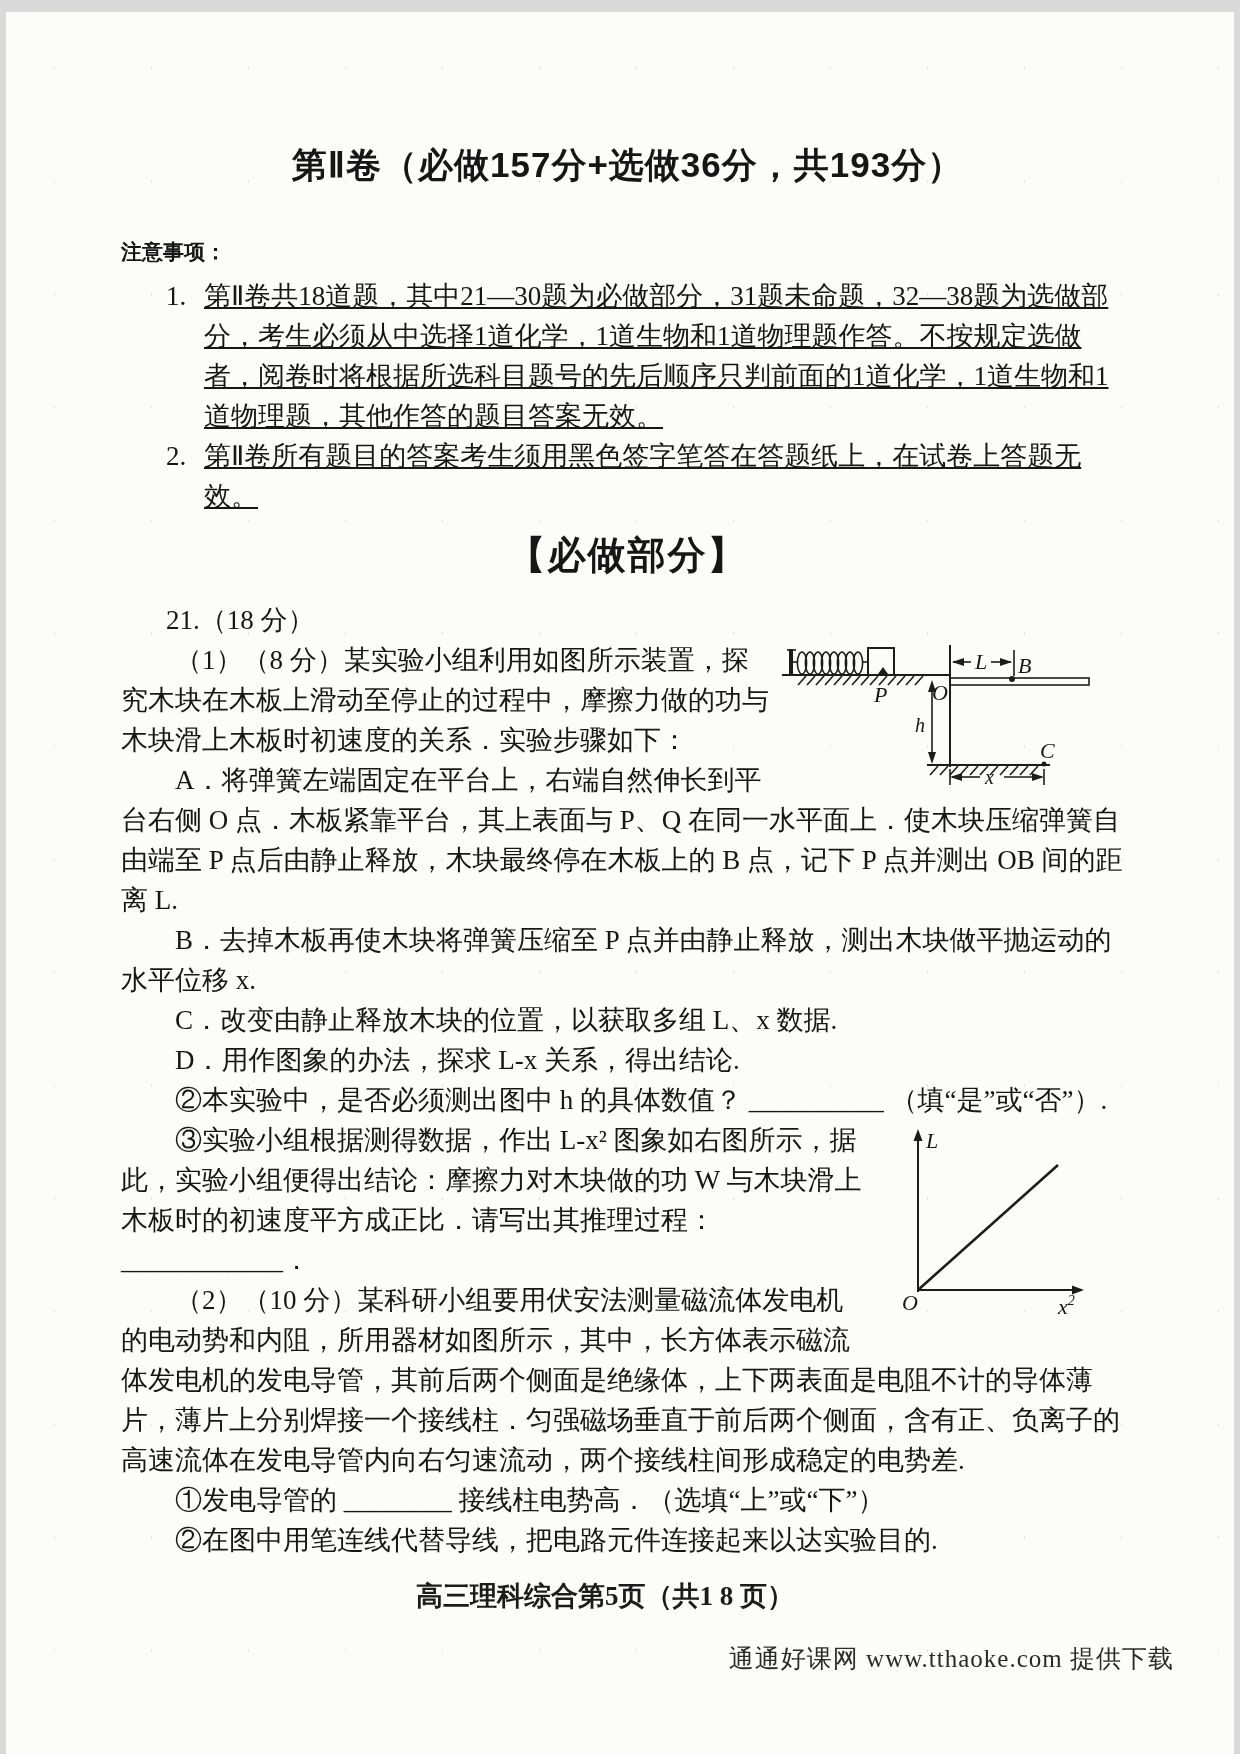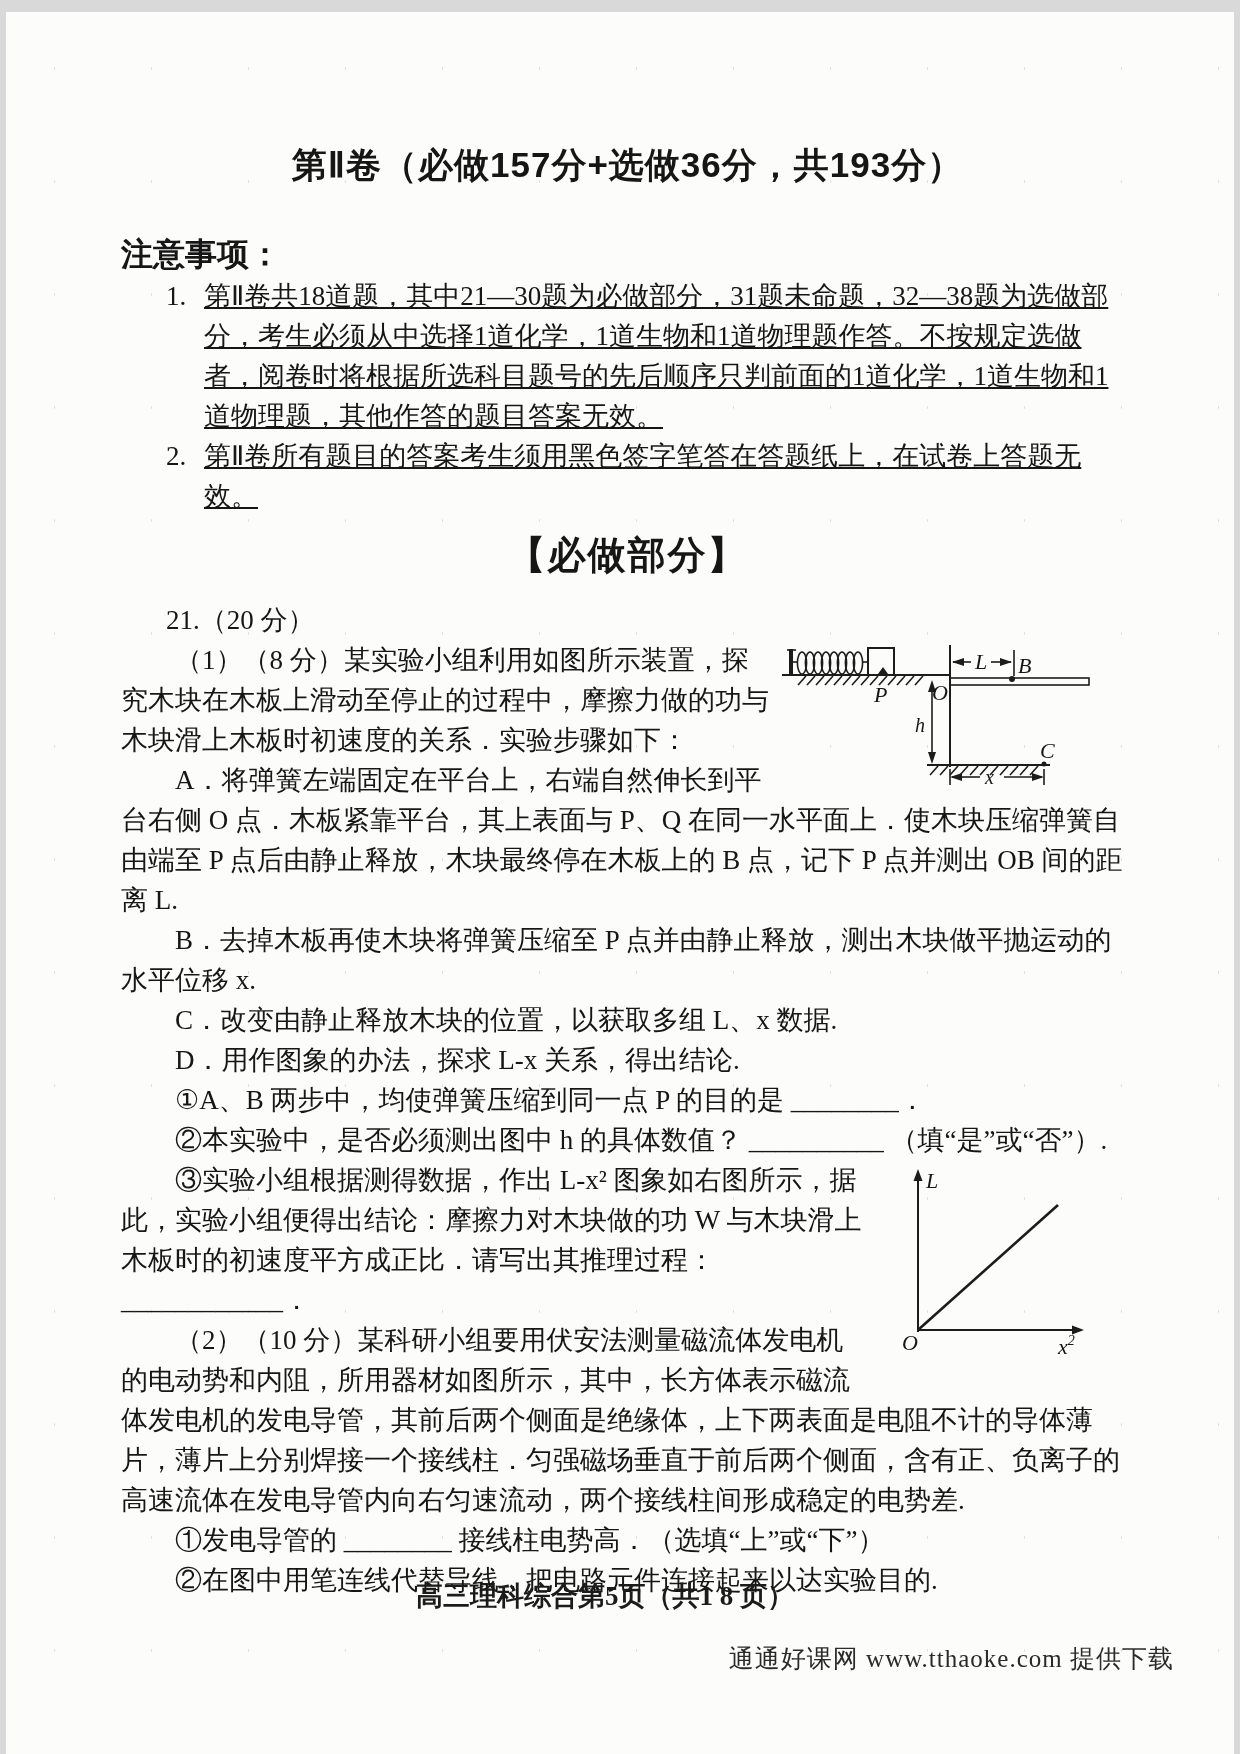--- a/index.html
+++ b/index.html
@@ -17,22 +17,22 @@
     overflow:hidden;
   }
   p { margin:0; font-size:27px; line-height:40px; }
   .indent { text-indent:2em; }
   .title {
     font-family:"Liberation Sans", sans-serif;
     text-align:center; font-size:35px; font-weight:700;
     margin:0 0 42px 0; line-height:50px; letter-spacing:1px;
   }
   .notice-head {
-    font-family:Liberation Serif, serif;
-    font-size:32px; font-weight:700; line-height:44px;
+    font-family:Liberation Mono, monospace;
+    font-size:21px; font-weight:700; line-height:44px;
   }
   .notice-item { display:flex; padding-left:45px; }
   .notice-item .num { flex:none; width:38px; font-size:27px; line-height:40px; }
   .notice-item .txt { flex:1; font-size:27px; line-height:40px;text-decoration:underline; }
   .section-head {
     font-family:"Liberation Sans", sans-serif;
     text-align:center; font-size:38px; font-weight:700;
     margin:14px 0 20px 0; line-height:50px; letter-spacing:2px;
   }
   .qnum { padding-left:45px; }
@@ -68,21 +68,21 @@
     <span class="num">1.</span>
     <span class="txt">第Ⅱ卷共18道题，其中21—30题为必做部分，31题未命题，32—38题为选做部分，考生必须从中选择1道化学，1道生物和1道物理题作答。不按规定选做者，阅卷时将根据所选科目题号的先后顺序只判前面的1道化学，1道生物和1道物理题，其他作答的题目答案无效。</span>
   </div>
   <div class="notice-item">
     <span class="num">2.</span>
     <span class="txt">第Ⅱ卷所有题目的答案考生须用黑色签字笔答在答题纸上，在试卷上答题无效。</span>
   </div>
 
   <h2 class="section-head">【必做部分】</h2>
 
-  <p class="qnum">21.（20 分）</p>
+  <p class="qnum">21.（18 分）</p>
 
   <p class="indent">
     <svg class="fig1" viewBox="0 0 352 150" xmlns="http://www.w3.org/2000/svg">
 
       <line class="stroke" x1="0" y1="33" x2="168" y2="33"></line>
 
       <line class="thick" x1="9" y1="7" x2="9" y2="33"></line>
       <line class="thin" x1="5" y1="8" x2="14" y2="8"></line>
 
       <g class="thin">
@@ -172,21 +172,20 @@
       </g>
     </svg>
     <span>（1）（8 分）某实验小组利用如图所示装置，探究木块在木板上滑动至停止的过程中，摩擦力做的功与木块滑上木板时初速度的关系．实验步骤如下：</span>
   </p>
 
   <p class="indent">A．将弹簧左端固定在平台上，右端自然伸长到平台右侧 O 点．木板紧靠平台，其上表面与 P、Q 在同一水平面上．使木块压缩弹簧自由端至 P 点后由静止释放，木块最终停在木板上的 B 点，记下 P 点并测出 OB 间的距离 L.</p>
   <p class="indent">B．去掉木板再使木块将弹簧压缩至 P 点并由静止释放，测出木块做平抛运动的水平位移 x.</p>
   <p class="indent">C．改变由静止释放木块的位置，以获取多组 L、x 数据.</p>
   <p class="indent">D．用作图象的办法，探求 L-x 关系，得出结论.</p>
 
-  <p class="indent">①A、B 两步中，均使弹簧压缩到同一点 P 的目的是 ________．</p>
   <p class="indent">②本实验中，是否必须测出图中 h 的具体数值？ __________ （填“是”或“否”）.</p>
 
   <p class="indent">
     <svg class="fig2" viewBox="0 0 256 196" xmlns="http://www.w3.org/2000/svg">
 
       <line class="stroke" x1="40" y1="14" x2="40" y2="168"></line>
       <path class="fill" d="M40 5 L35.5 17 L44.5 17 Z"></path>
       <text class="figlabel" x="48" y="24">L</text>
 
       <line class="stroke" x1="40" y1="166" x2="198" y2="166"></line>

